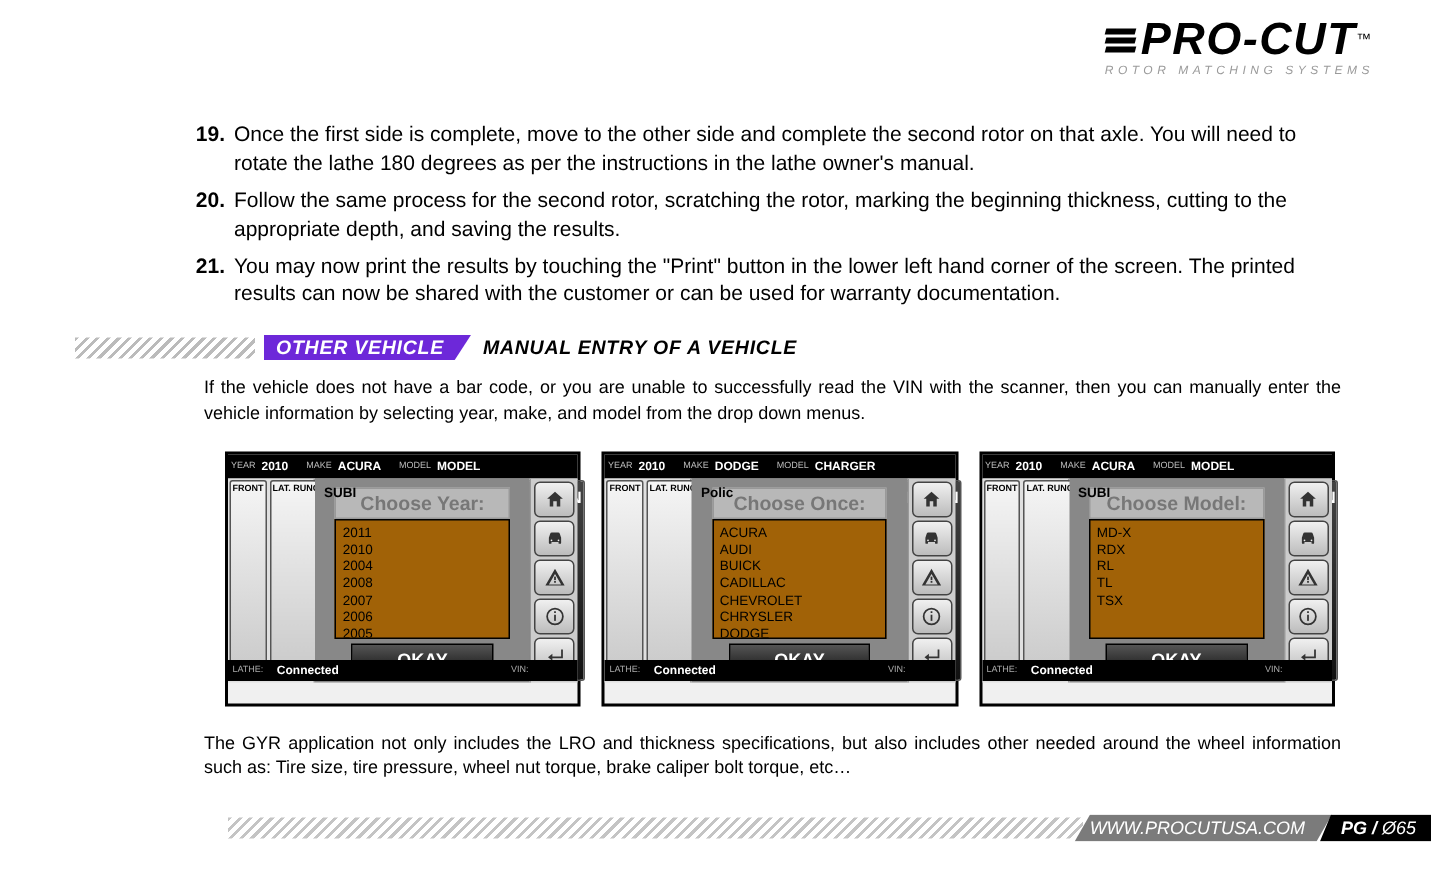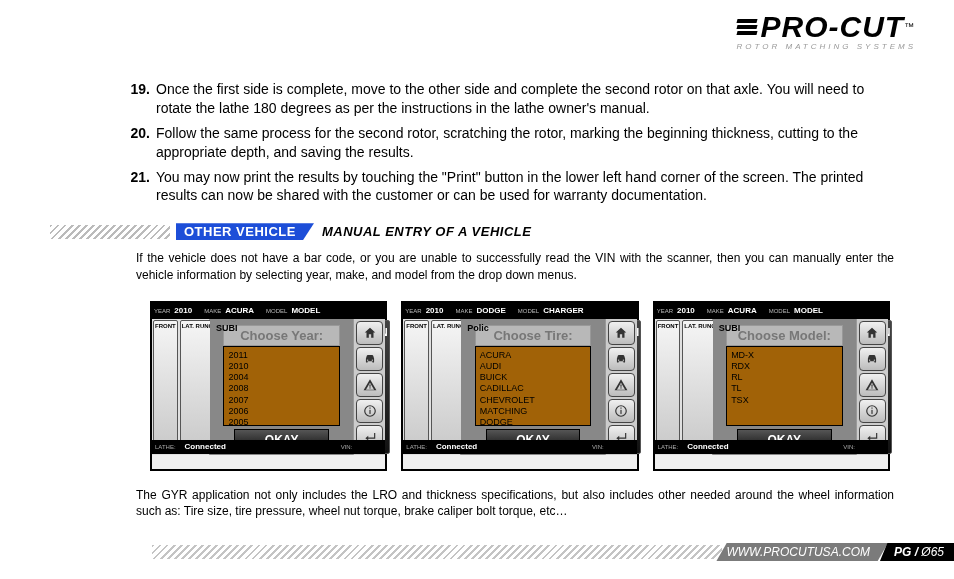--- a/index.html
+++ b/index.html
@@ -16,21 +16,21 @@
 
   
   .steps { margin-top: 50px; margin-left: 70px; margin-right: 10px; }
   .step { display: flex; margin-bottom: 6px; font-size: 14px; line-height: 1.35; }
   .step-num { font-weight: bold; width: 30px; flex-shrink: 0; text-align: right; margin-right: 6px; }
   .step-text { flex: 1; }
 
   
   .section-bar { margin-top: 18px; display: flex; align-items: center; }
   .hatch { width: 120px; height: 14px; background: repeating-linear-gradient(135deg, #bbb 0 2px, #fff 2px 5px); margin-right: 6px; }
-  .black-tag { background:#1d4ed8; color:#fff; font-weight:bold; font-size:13px; padding: 1px 18px 1px 8px; clip-path: polygon(0 0, 100% 0, 92% 100%, 0 100%); margin-right: 8px; letter-spacing: 0.5px;}
+  .black-tag { background:#6d28d9; color:#fff; font-weight:bold; font-style:italic; font-size:13px; padding: 1px 18px 1px 8px; clip-path: polygon(0 0, 100% 0, 92% 100%, 0 100%); margin-right: 8px; letter-spacing: 0.5px;}
   .section-sub { font-weight: bold; font-style: italic; font-size: 13px; letter-spacing: 0.5px;}
 
   .para { margin: 10px 10px 0 86px; font-size: 12px; line-height: 1.35; text-align: justify; }
 
   
   .shots-row { display:flex; justify-content: space-between; margin: 18px 14px 0 100px; gap: 14px;}
   .shot { width: 245px; height: 170px; border: 2px solid #000; background:#f0f0f0; position:relative; font-family: Arial, sans-serif; }
 
   .shot-top { height: 16px; background:#000; color:#fff; display:flex; font-size:8px; align-items:center; }
   .top-lab { font-size:6px; color:#bbb; padding:0 2px;}
@@ -196,28 +196,28 @@
             <div class="lbtn tiny">LAT. RUNO</div>
             <div class="lbtn tiny">MACHINE-</div>
             <div class="lbtn tiny">DISCA</div>
             <div class="lbtn tiny" style="font-size:5px">LEFT REAR</div>
             <div style="flex:1"></div>
             <div class="lbtn big">PRINT</div>
             <div class="lbtn big dark">BEGIN</div>
           </div>
           <div class="center-col">
             <div class="under-text" style="top:4px;left:6px;color:#000;">Polic</div>
-            <div class="dialog-head">Choose Tire:</div>
+            <div class="dialog-head">Choose Once:</div>
             <div class="dialog-list">
               <div>ACURA</div>
               <div>AUDI</div>
               <div>BUICK</div>
               <div>CADILLAC</div>
               <div>CHEVROLET</div>
-              <div>MATCHING</div>
+              <div>CHRYSLER</div>
               <div>DODGE</div>
             </div>
             <div class="okay">OKAY</div>
           </div>
           <div class="right-col">
             <div class="ricon">
               <svg viewBox="0 0 24 24">
                 <path fill="#333" d="M12 3l9 8h-3v9h-4v-6h-4v6H6v-9H3z"></path>
               </svg>
             </div>

